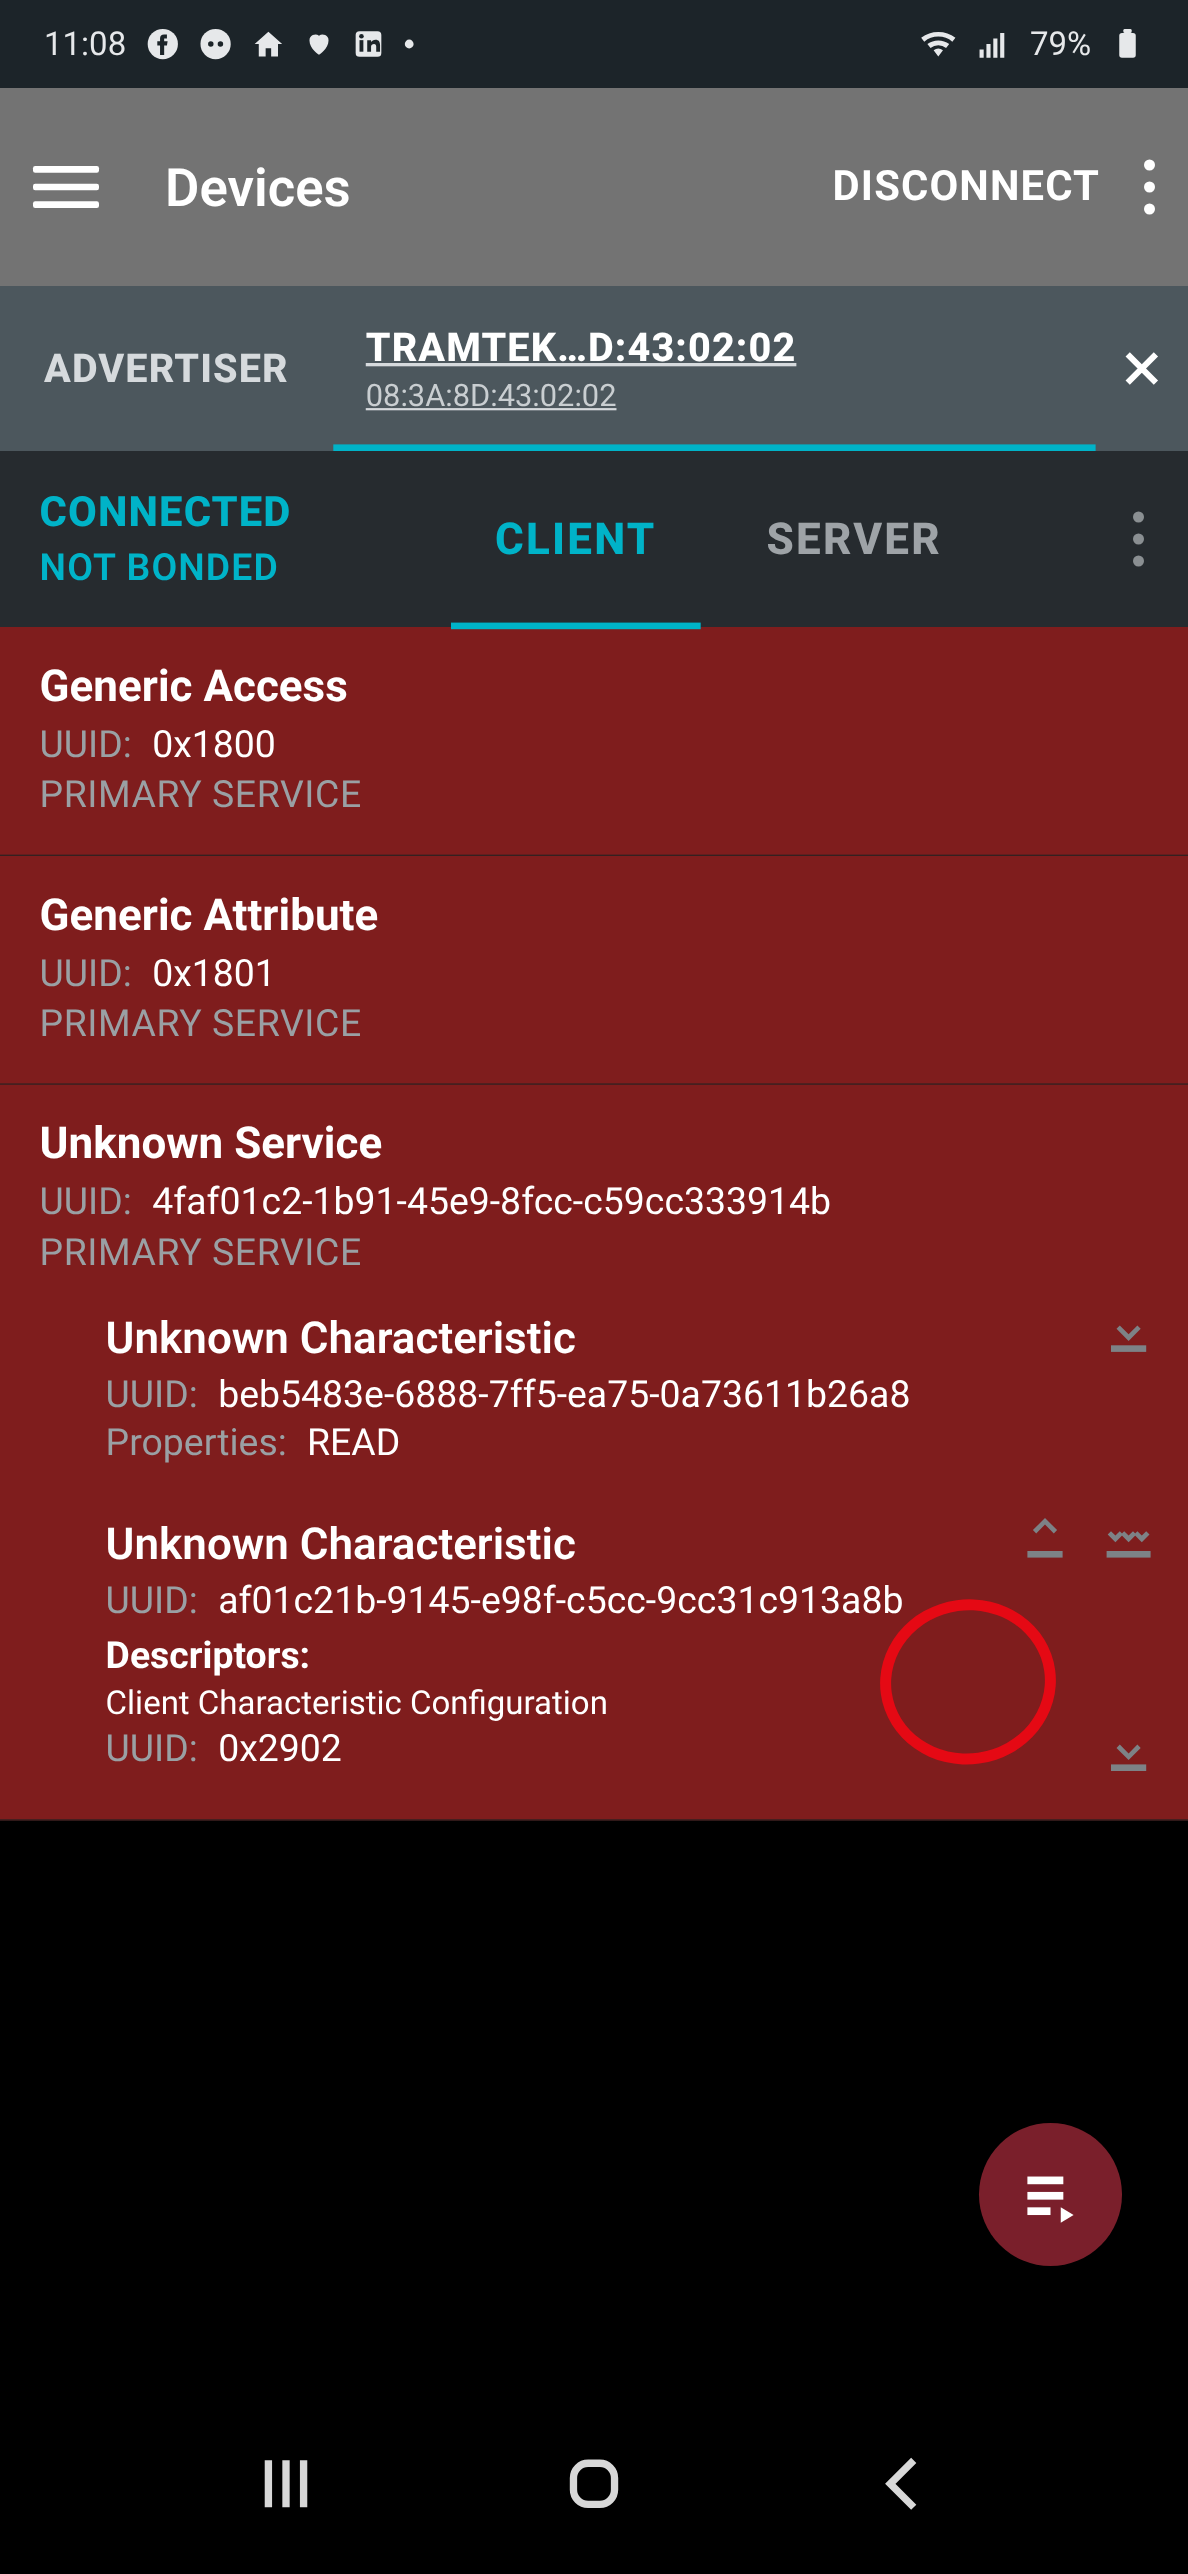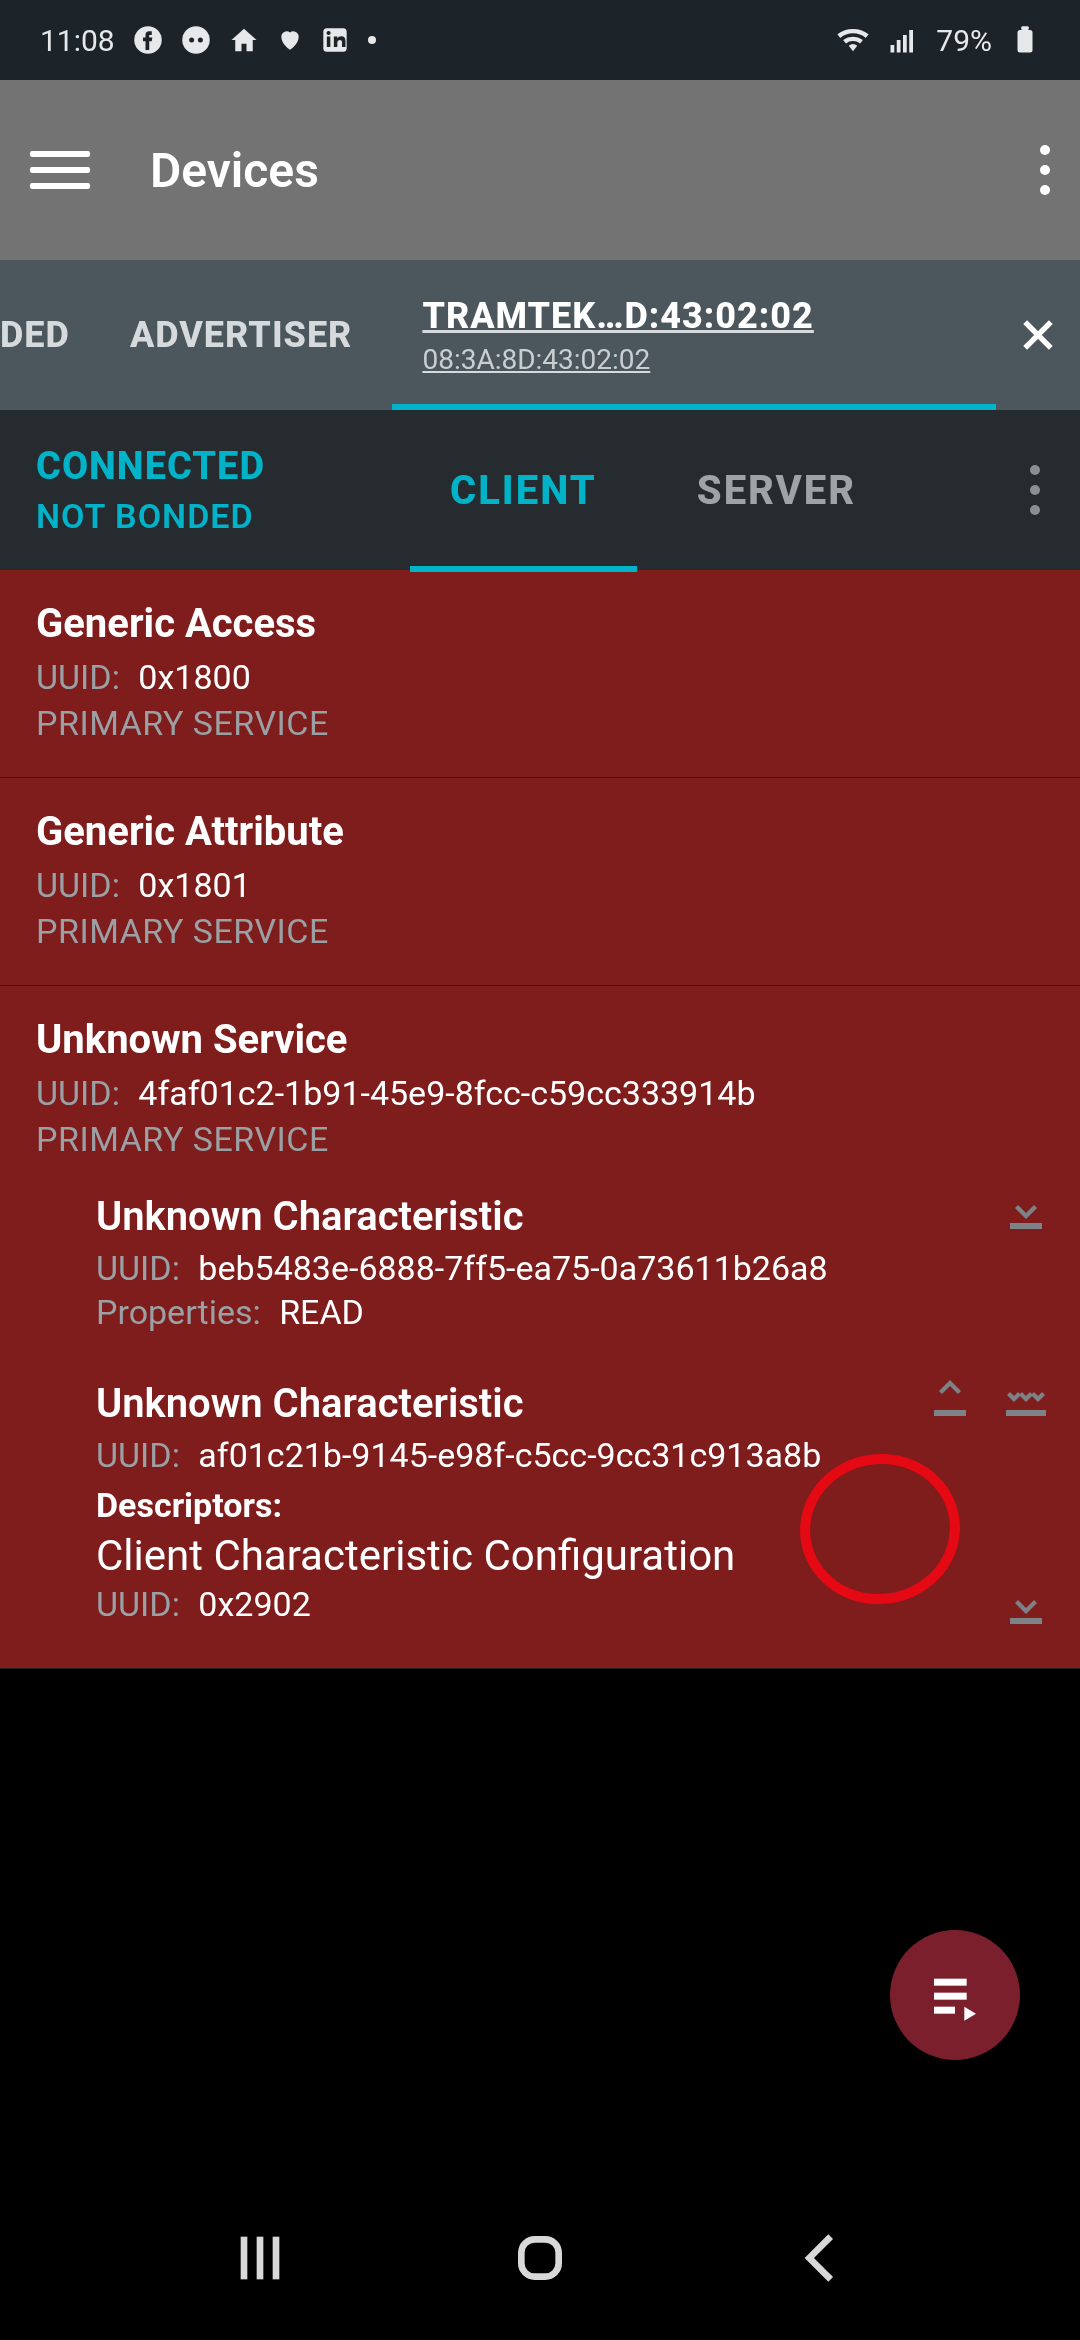--- a/index.html
+++ b/index.html
@@ -55,21 +55,21 @@
   .svc-title { font-size: 40px; font-weight: 700; color: #fff; margin-bottom: 10px; }
   .kvline { font-size: 34px; color: #fff; margin-top: 4px; }
   .kvline .k { color: #9aa0a4; margin-right: 10px; }
   .svc-type { color: #9aa0a4; font-size: 34px; letter-spacing: 0.5px; margin-top: 6px; }
   .char {
     padding: 24px 36px 24px 96px; position: relative;
   }
   .char-title { font-size: 40px; font-weight: 600; color: #fff; margin-bottom: 8px; }
   .char .kvline { font-size: 34px; }
   .char .desc-label { font-size: 34px; font-weight: 700; color: #fff; margin-top: 10px; }
-  .char .desc-name { font-size: 42px; color: #fff; margin-top: 6px; }
+  .char .desc-name { font-size: 30px; color: #fff; margin-top: 6px; }
   .action-icons { position: absolute; right: 30px; top: 18px; display: flex; gap: 28px; }
   .action-icons.low { top: auto; bottom: 18px; }
   .aicon svg { width: 48px; height: 48px; display: block; }
   .aicon { color: #7d8286; }
   .svc3 { border-bottom: 1px solid #222; padding-bottom: 20px; }
   .fab {
     position: absolute; right: 60px; bottom: 280px; width: 130px; height: 130px; border-radius: 50%;
     background: #7a1f2b; display: flex; align-items: center; justify-content: center;
     box-shadow: 0 4px 12px rgba(0,0,0,0.5);
   }
@@ -156,31 +156,29 @@
 </div>
 
 <div class="appbar">
   <div class="hamburger">
     <span></span>
         <span></span>
         <span></span>
   </div>
   <div class="appbar-title">Devices</div>
   <div class="appbar-spacer"></div>
+  <div class="disconnect">DISCONNECT</div>
   <div class="overflow-dots">
     <span></span>
         <span></span>
         <span></span>
   </div>
 </div>
 
 <div class="tabsbar">
-  <div class="tabitem partial">
-    <div class="t1">DED</div>
-  </div>
   <div class="tabitem advertiser">
     <div class="t1">ADVERTISER</div>
   </div>
   <div class="tabitem device">
     <div class="t1">TRAMTEK…D:43:02:02</div>
     <div class="t2">08:3A:8D:43:02:02</div>
   </div>
   <div class="tabclose">
     <svg viewBox="0 0 24 24" stroke="#fff" stroke-width="3" fill="none">
           <path d="M5 5l14 14M19 5L5 19"></path>

